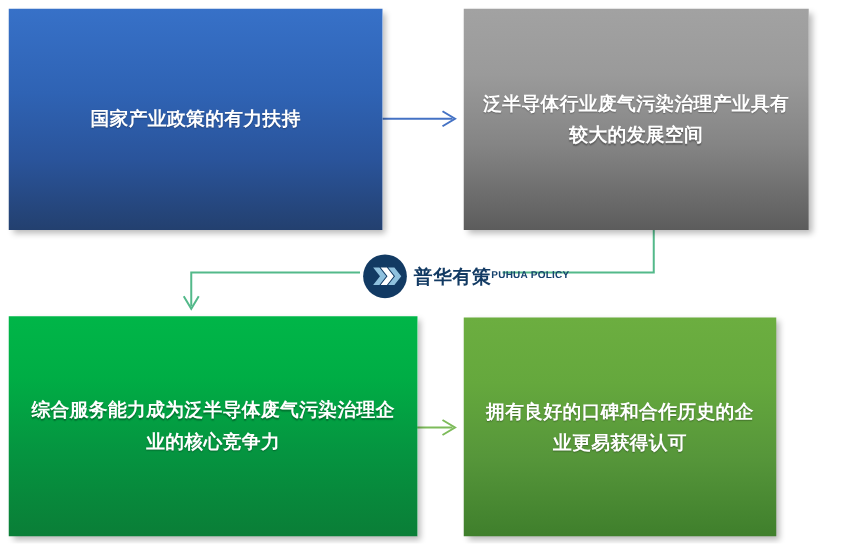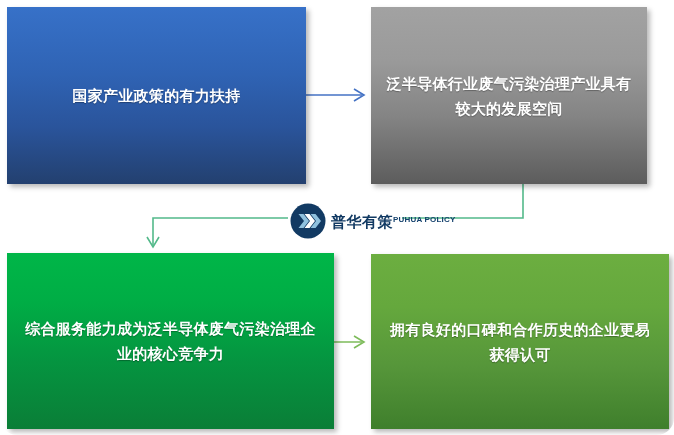--- a/index.html
+++ b/index.html
@@ -9,21 +9,20 @@
   }
   body {
     font-family: "Liberation Sans", "DejaVu Sans", sans-serif;
   }
   #canvas {
     position: relative;
     width: 674px;
     height: 435px;
     background: #ffffff;
     overflow: hidden;
-    border-radius: 17px;
   }
 
   
   .node {
     position: absolute;
     display: flex;
     align-items: center;
     justify-content: center;
     text-align: center;
     color: #ffffff;
@@ -52,21 +51,21 @@
     width: 276px; height: 177px;
     background: linear-gradient(to bottom, #a2a2a2 0%, #9a9a9a 30%, #848484 62%, #5c5c5c 100%);
   }
   #node-service {
     left: 7px;  top: 253px;
     width: 327px; height: 176px;
     background: linear-gradient(to bottom, #00b648 0%, #00ad45 28%, #059440 62%, #0a7e37 100%);
   }
   #node-reputation {
     left: 371px; top: 254px;
-    width: 298px; height: 175px;
+    width: 250px; height: 175px;
     background: linear-gradient(to bottom, #6cae40 0%, #65a83d 30%, #56963a 64%, #3f7f2c 100%);
   }
 
   
   #connectors {
     position: absolute;
     left: 0; top: 0;
     width: 674px; height: 435px;
     z-index: 1;
   }

